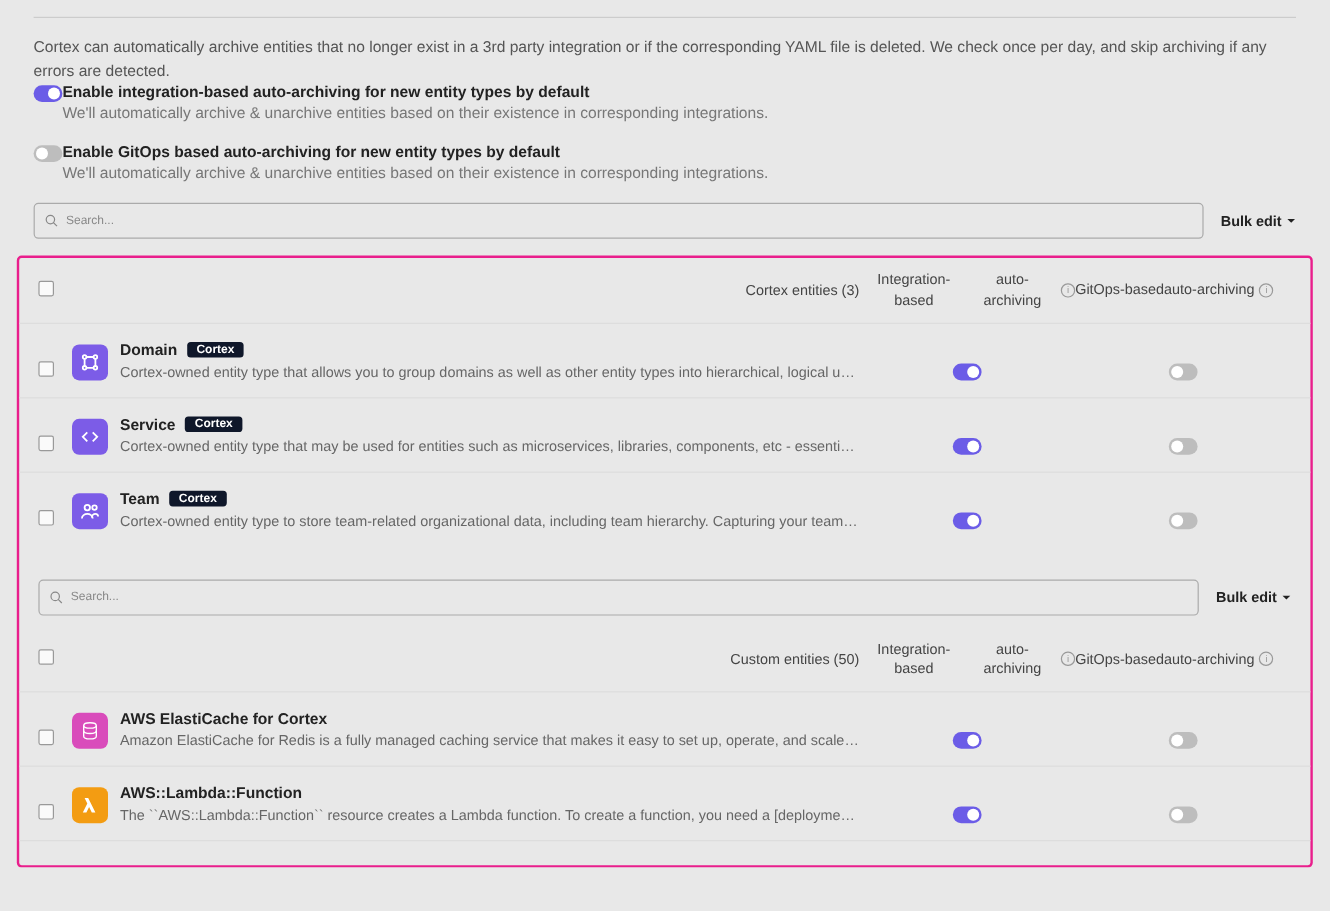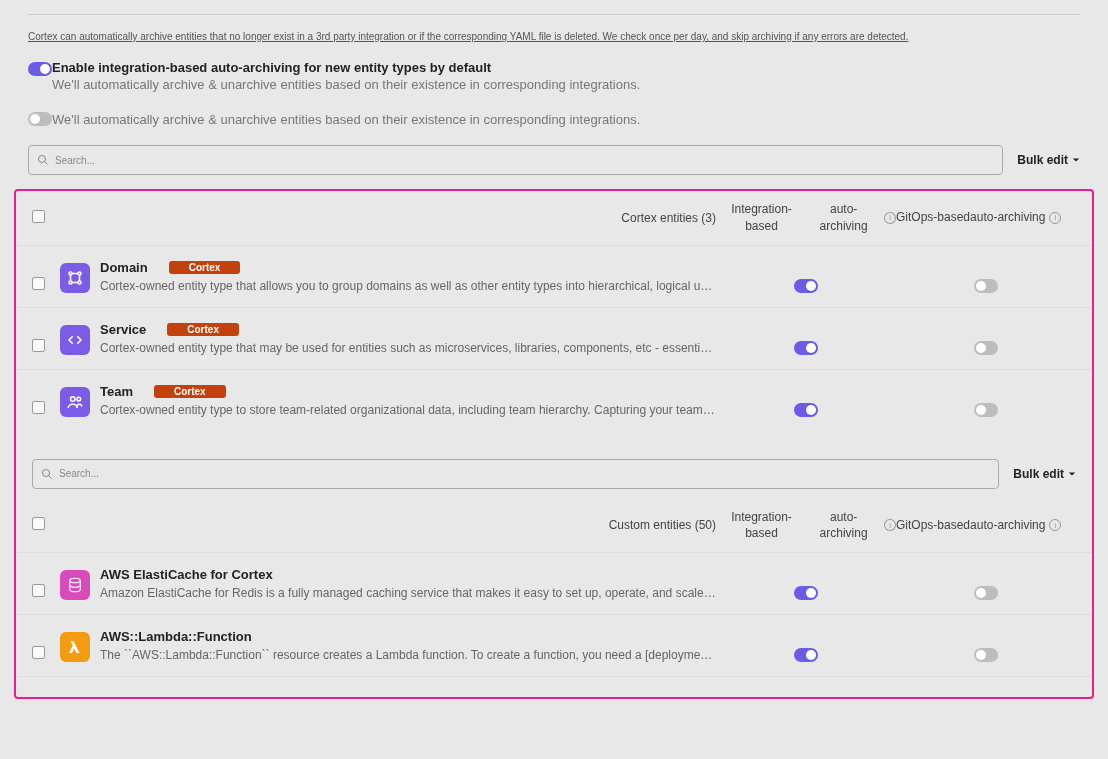--- a/index.html
+++ b/index.html
@@ -17,25 +17,24 @@
   font-weight: 700;
   margin-bottom: 14px;
   color: #222;
 }
 .divider {
   border: none;
   border-top: 1px solid #ccc;
   margin-bottom: 14px;
 }
 .description {
-  font-size: 10px;
+  font-size: 13px;
   color: #555;
   line-height: 1.5;
-  margin-bottom: 16px;
-  text-decoration: underline;
+  margin-bottom: 1px;
 }
 .toggle-row {
   display: flex;
   align-items: flex-start;
   margin-bottom: 18px;
 }
 .toggle {
   width: 24px;
   height: 14px;
   border-radius: 8px;
@@ -149,25 +148,24 @@
 }
 .entity-icon.purple { background: #7c5ce7; }
 .entity-icon.pink { background: #d94bbb; }
 .entity-icon.orange { background: #f39c12; }
 .entity-info { flex: 1; min-width: 0; }
 .entity-title-row { display: flex; align-items: center; gap: 8px; margin-bottom: 4px; }
 .entity-name { font-size: 13px; font-weight: 700; color: #222; }
 .badge {
   font-size: 10px;
   font-weight: 600;
-  padding: 1px 20px;
+  padding: 1px 8px;
   border-radius: 3px;
-  background: #c2410c;
+  background: #0f172a;
   color: #fff;
-  margin-left: 13px;
 }
 .entity-desc {
   font-size: 12px;
   color: #666;
   white-space: nowrap;
   overflow: hidden;
   text-overflow: ellipsis;
 }
 .entity-row .arch-col {
   width: 180px;
@@ -222,20 +220,21 @@
       <div class="label">Enable integration-based auto-archiving for new entity types by default</div>
       <div class="sub">We'll automatically archive &amp; unarchive entities based on their existence in corresponding integrations.</div>
     </div>
   </div>
 
   <div class="toggle-row">
     <div class="toggle">
         <div class="knob"></div>
       </div>
     <div class="toggle-text">
+      <div class="label">Enable GitOps based auto-archiving for new entity types by default</div>
       <div class="sub">We'll automatically archive &amp; unarchive entities based on their existence in corresponding integrations.</div>
     </div>
   </div>
 
   <div class="search-row">
     <div class="search-box">
       <svg width="12" height="12" viewBox="0 0 24 24" fill="none" stroke="#888" stroke-width="2">
           <circle cx="10" cy="10" r="7"></circle>
           <line x1="21" y1="21" x2="15" y2="15"></line>
         </svg>

